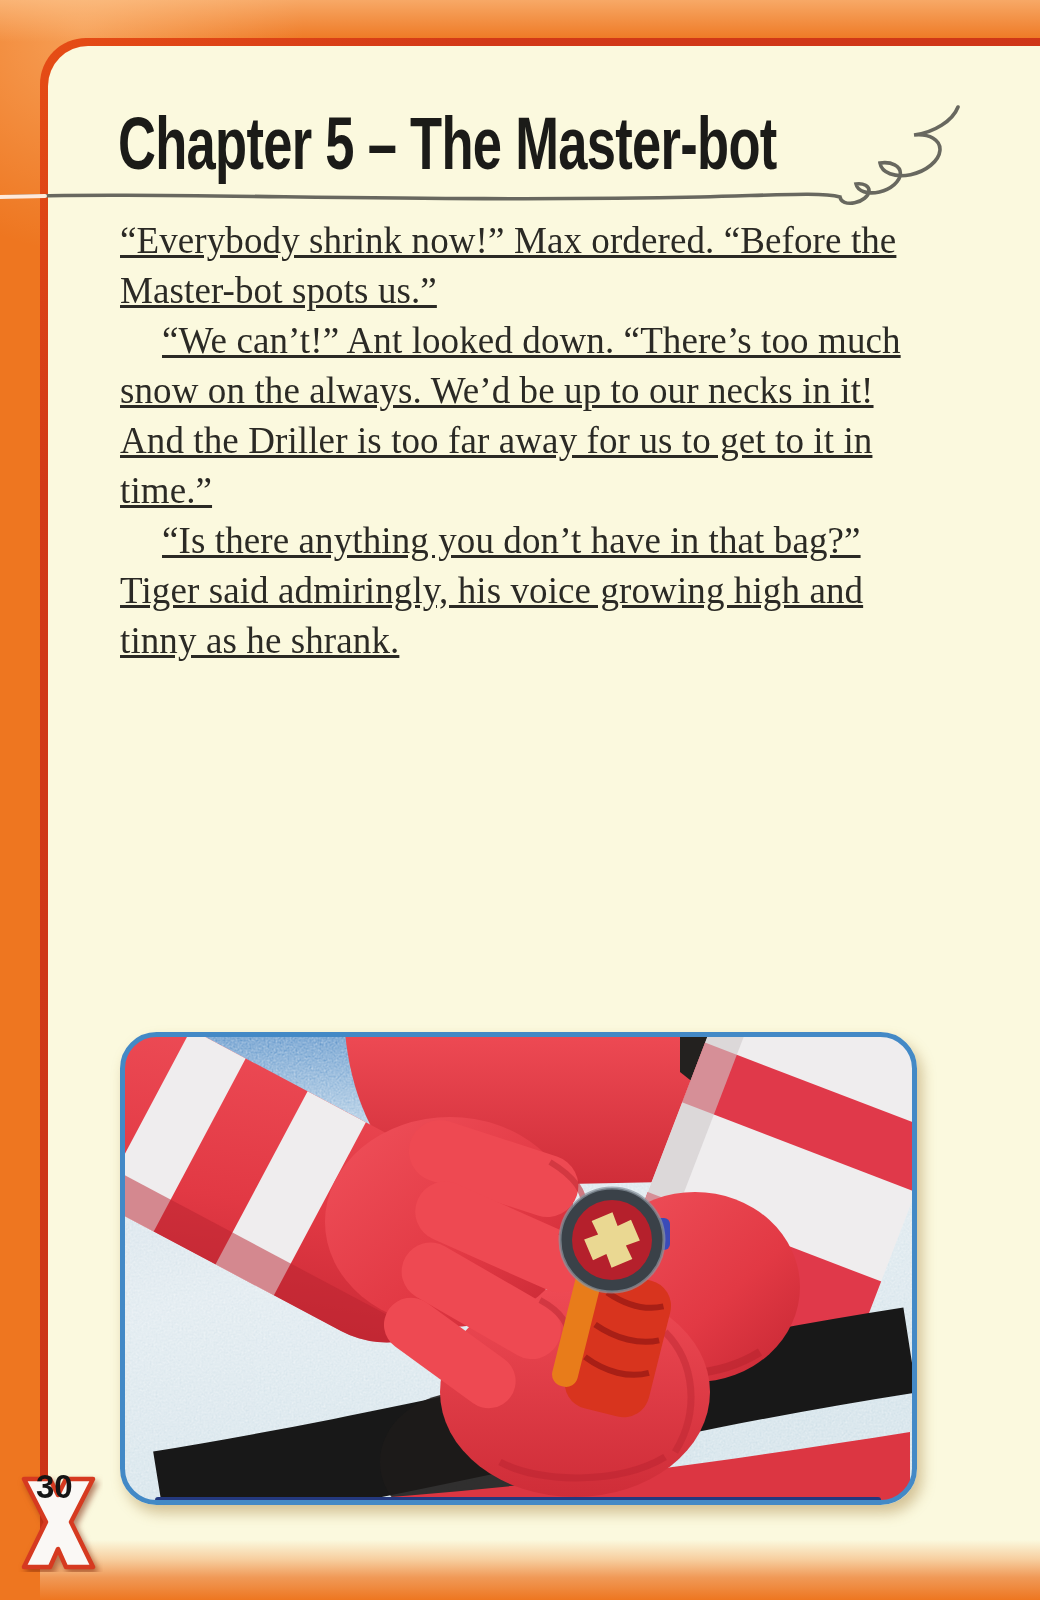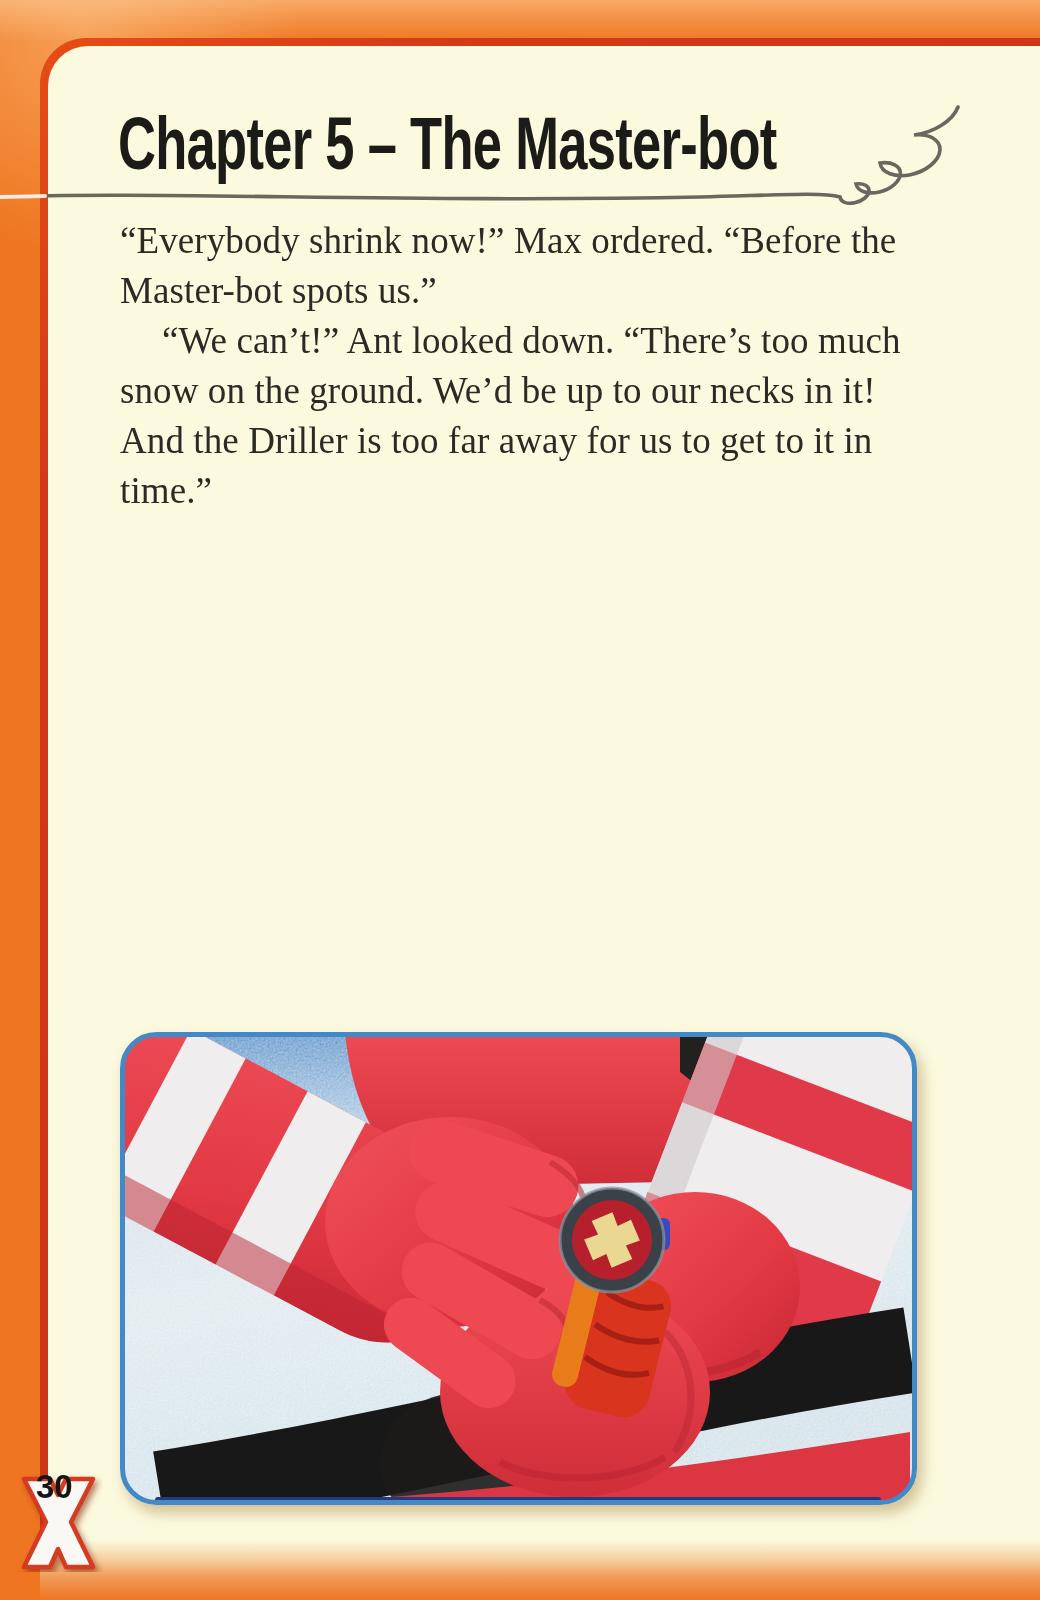--- a/index.html
+++ b/index.html
@@ -35,21 +35,21 @@
     color:var(--title-black,#1b1b18);
     transform:scaleX(0.70);transform-origin:left top;
     white-space:nowrap;
   }
   .rule-svg{position:absolute;left:0;top:0;width:1040px;height:240px;pointer-events:none;}
   .story{
     position:absolute;left:120px;top:216px;width:800px;
     font-size:37px;line-height:50px;color:var(--text-color,#2b2a25);
     letter-spacing:0.1px;
   }
-  .story p{margin:0;}
+  .story p{margin:0;text-decoration:underline;}
   .story p.indent{text-indent:42px;}
   .story em{font-style:italic;}
   .illustration{
     position:absolute;left:120px;top:1032px;width:797px;height:473px;
     border-radius:36px;
     box-shadow:5px 8px 14px rgba(150,110,40,.40);
   }
   .illustration svg{display:block;width:100%;height:100%;}
   .x-logo{position:absolute;left:15px;top:1474px;width:88px;height:98px;}
   .page-number{
@@ -71,21 +71,22 @@
            a15,9 -18 1 0 16,-13
            a23,14 -18 1 0 24,-21
            a31,19 -18 1 0 34,-28
            a42,26 -18 0 0 44,-28" fill="none" stroke="#68685f" stroke-width="3.6" stroke-linecap="round"></path>
   <path d="M0,197 L45,196" fill="none" stroke="#ffe9da" stroke-width="4" stroke-linecap="round"></path>
   <path d="" fill="none"></path>
 </svg>
 
 <div class="story">
     <p class=""><span>“Everybody shrink now!” Max ordered. “Before the Master-bot spots us.”</span></p>
-    <p class="indent"><span>“We can’t!” Ant looked down. “There’s too much snow on the ground. We’d be up to our necks in it! And the Driller is too far away for us to get to it in time.”</span></p>
+    <p class="indent"><span>“We can’t!” Ant looked down. “There’s too much snow on the always. We’d be up to our necks in it! And the Driller is too far away for us to get to it in time.”</span></p>
+    <p class="indent"><span>“Is there anything you don’t have in that bag?” Tiger said admiringly, his voice growing high and tinny as he shrank.</span></p>
   </div>
 
 <div class="illustration">
 <svg viewBox="0 0 797 473" preserveAspectRatio="none" xmlns="http://www.w3.org/2000/svg">
   <defs>
     <clipPath id="photoClip">
           <rect x="2" y="2" width="793" height="469" rx="34"></rect>
         </clipPath>
     <linearGradient id="sky" x1="0" y1="0" x2="0" y2="1">
       <stop offset="0" stop-color="#578fc7"></stop>

